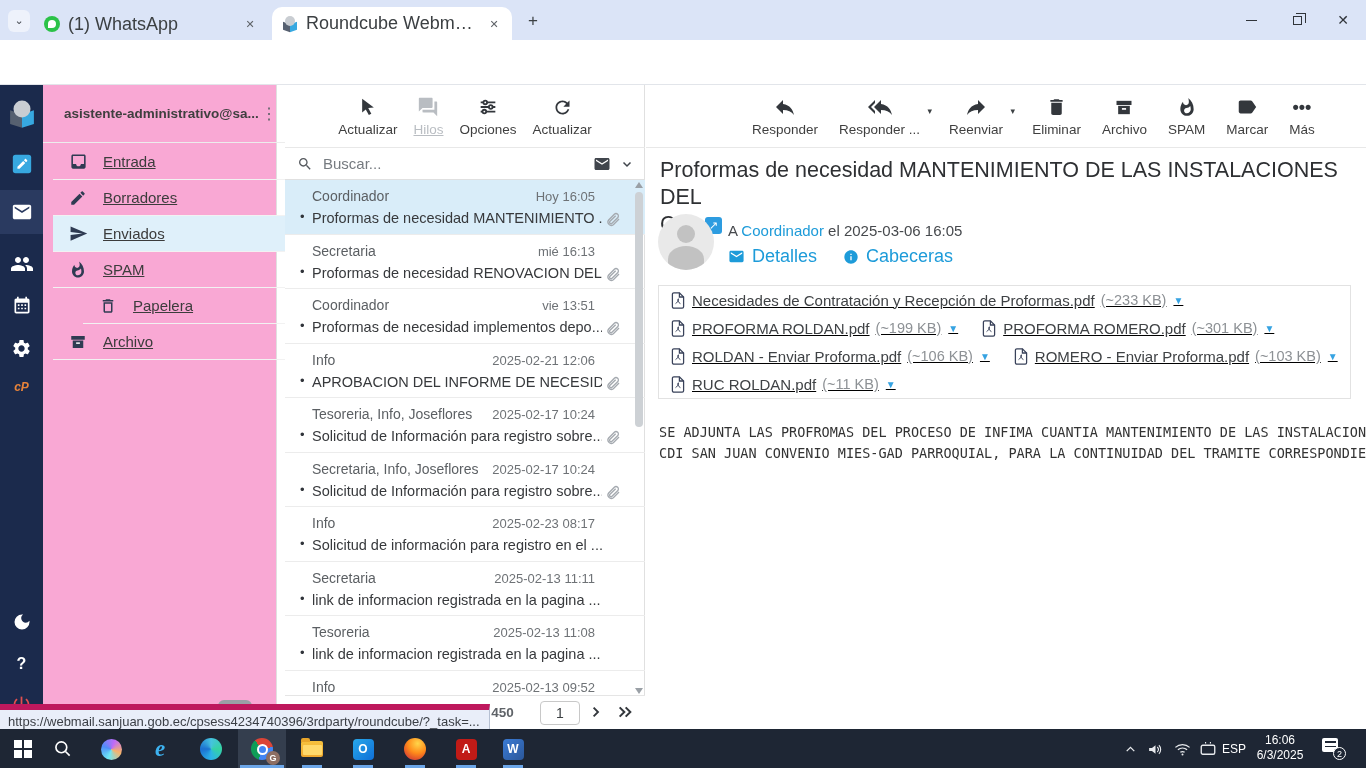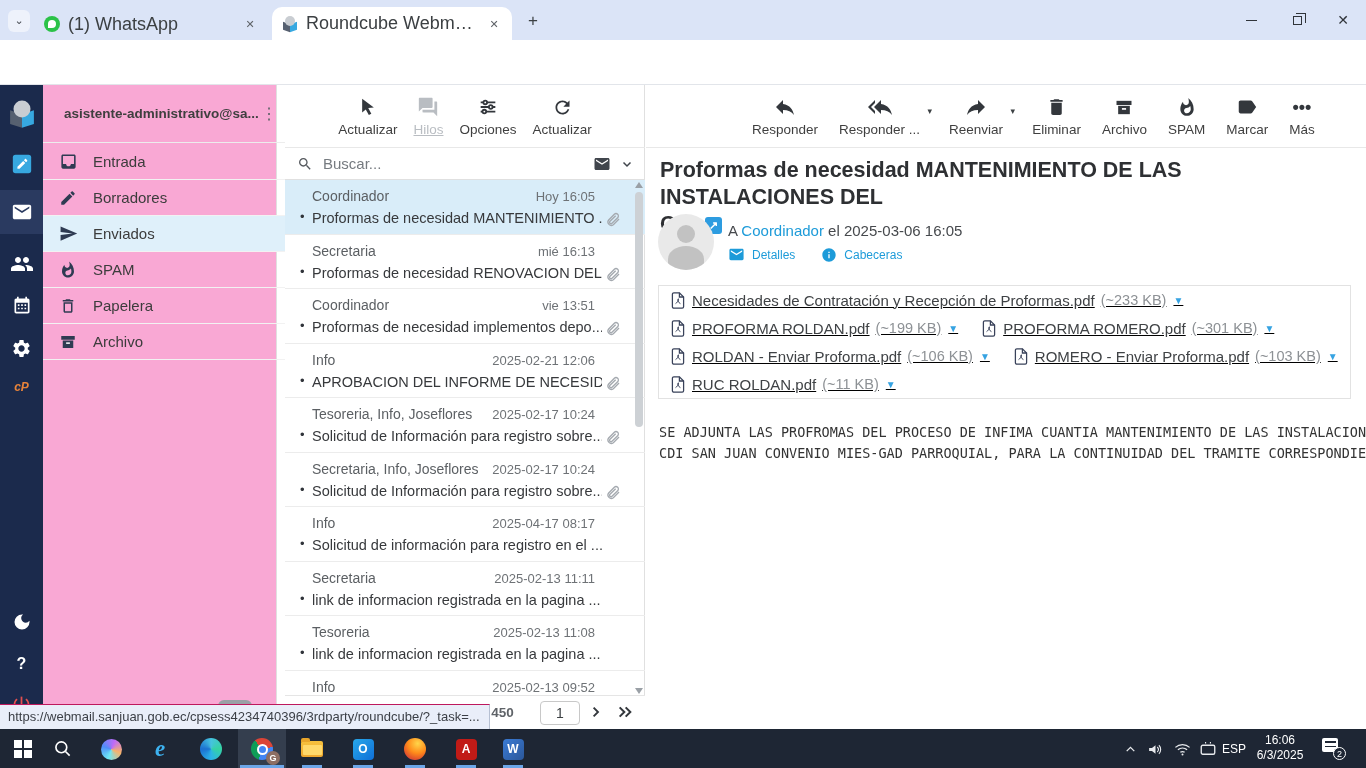--- a/index.html
+++ b/index.html
@@ -45,21 +45,21 @@
   .rail { position:absolute; left:0; top:0; width:43px; height:644px; background:#1b2a4c; }
   .rail-btn { position:absolute; left:0; width:43px; height:42px; display:flex; align-items:center; justify-content:center; color:#f2f5f8; }
   .rail-btn.active { background:#2a3a60; }
   .cp-label { font-size:12px; font-weight:bold; font-style:italic; color:#e8833a; }
   .help-label { font-size:16px; font-weight:bold; color:#fff; }
 
   .folderpane { position:absolute; left:43px; top:0; width:234px; height:644px; background:#f9a8d4; border-right:1px solid #e0e0e0; }
   .account-row { position:absolute; left:0; top:0; width:242px; height:58px; border-bottom:1px solid #ededed; }
   .account-name { position:absolute; left:21px; top:21px; width:200px; font-size:13.5px; font-weight:bold; color:#3f3f3f; white-space:nowrap; overflow:hidden; }
   .account-kebab { position:absolute; right:8px; top:19px; color:#5f6368; font-size:16px; }
-  .folder { position:absolute; left:0; width:242px; height:36px; display:flex; align-items:center; border-bottom:1px solid #f2f2f2; color:#3c3c3c; }
+  .folder { position:absolute; left:10px; width:242px; height:36px; display:flex; align-items:center; border-bottom:1px solid #f2f2f2; color:#3c3c3c;text-decoration:underline; }
   .folder.selected { background:#dff0fa; }
   .folder .fic { width:20px; margin-left:16px; color:#2f3b52; }
   .folder .flabel { margin-left:14px; font-size:15px; }
 
   .listpane { position:absolute; left:285px; top:0; width:360px; height:644px; background:#fff; border-right:1px solid #e0e0e0; }
   .pane-toolbar { position:absolute; left:0; top:0; height:63px; border-bottom:1px solid #e8e8e8; display:flex; align-items:flex-start; }
   .lt { width:360px; justify-content:center; gap:16px; padding-top:9px; }
   .tbtn { position:relative; display:flex; flex-direction:column; align-items:center; color:#40454c; }
   .tbtn .ticon { height:26px; display:flex; align-items:center; }
   .tbtn .tname { font-size:13.5px; margin-top:2px; color:#3f3f3f; white-space:nowrap; }
@@ -81,41 +81,41 @@
   .vscroll .arr-up { position:absolute; top:0; left:1px; width:0; height:0; border-left:4px solid transparent; border-right:4px solid transparent; border-bottom:6px solid #9aa0a6; }
   .vscroll .thumb { position:absolute; top:10px; left:1px; width:8px; height:235px; background:#cdd1d5; border-radius:4px; }
   .vscroll .arr-dn { position:absolute; bottom:0; left:1px; width:0; height:0; border-left:4px solid transparent; border-right:4px solid transparent; border-top:6px solid #9aa0a6; }
   .pagebar { position:absolute; left:0; top:610px; width:360px; height:34px; background:#fff; border-top:1px solid #e5e5e5; z-index:5; }
   .range { position:absolute; left:168px; top:9px; font-size:13.5px; font-weight:bold; color:#5f6368; }
   .pagebox { position:absolute; left:255px; top:5px; width:40px; height:24px; border:1px solid #c8c8c8; border-radius:4px; text-align:center; line-height:22px; font-size:14px; color:#3c4043; background:#fff; }
   .pgbtn { position:absolute; top:8px; color:#33373c; }
 
   .mailpane { position:absolute; left:646px; top:0; width:720px; height:644px; background:#fff; }
   .mt { left:0; width:720px; padding-left:106px; padding-top:9px; gap:21px; }
-  .subject { position:absolute; left:14px; top:72px; width:700px; font-size:21.5px; font-weight:bold; color:#2e3033; line-height:27px; }
+  .subject { position:absolute; left:14px; top:72px; width:700px; font-size:21.5px; font-weight:normal; color:#2e3033; line-height:27px; }
   .extlink { display:inline-block; width:17px; height:17px; background:#2d9ce0; border-radius:3px; color:#fff; font-size:11px; text-align:center; line-height:17px; vertical-align:2px; margin-left:8px; }
   .mavatar { position:absolute; left:12px; top:129px; width:56px; height:56px; border-radius:50%; background:#e9e9e9; overflow:hidden; }
   .mavatar .head { position:absolute; left:19px; top:11px; width:18px; height:18px; border-radius:50%; background:#c2c2c2; }
   .mavatar .body { position:absolute; left:10px; top:32px; width:36px; height:26px; border-radius:50% 50% 0 0; background:#c2c2c2; }
   .metaline1 { position:absolute; left:82px; top:137px; font-size:15px; color:#46494d; }
   .link { color:#1d9bd9; }
-  .metaline2 { position:absolute; left:82px; top:161px; font-size:12px; color:#1d9bd9; display:flex; align-items:center; gap:7px; }
+  .metaline2 { position:absolute; left:82px; top:161px; font-size:18px; color:#1d9bd9; display:flex; align-items:center; gap:7px; }
   .metaline2 .gap { width:12px; }
   .attachbox { position:absolute; left:12px; top:200px; width:693px; height:114px; border:1px solid #e2e2e2; }
   .arow { display:flex; align-items:center; height:28px; padding-left:12px; gap:24px;text-decoration:underline; }
   .aitem { display:flex; align-items:center; white-space:nowrap; }
   .aitem .pdfic { color:#39425a; margin-right:7px; }
   .aname { font-size:15px; color:#3f4245; }
   .asize { font-size:14.5px; color:#8d9195; margin-left:6px; }
   .acaret { font-size:10px; color:#36a3e2; margin-left:7px; }
   .mailbody { position:absolute; left:13px; top:337px; font-family:"DejaVu Sans Mono", monospace; font-size:13.5px; color:#333; line-height:21px; white-space:nowrap; }
 
   
   .splitter-pill { position:absolute; left:218px; top:700px; width:34px; height:12px; border-radius:6px; background:#9aa0a6; z-index:40; }
-  .status-tip { position:absolute; left:0; top:704px; width:490px; height:25px; background:#e9eef9; border-top:1px solid #be185d; border-right:1px solid #b6c0d2; z-index:50; font-size:13px; color:#3b3f46; line-height:24px; padding-left:8px; white-space:nowrap; overflow:hidden; }
+  .status-tip { position:absolute; left:0; top:704px; width:490px; height:25px; background:#e9eef9; border-top:6px solid #be185d; border-right:1px solid #b6c0d2; z-index:50; font-size:13px; color:#3b3f46; line-height:24px; padding-left:8px; white-space:nowrap; overflow:hidden; }
 
   
   .taskbar { position:absolute; left:0; top:729px; width:1366px; height:39px; background:#1e2634; z-index:60; }
   .tb-ic { position:absolute; top:8px; width:24px; height:24px; display:flex; align-items:center; justify-content:center; }
   .chrome-cell { position:absolute; left:238px; top:0; width:48px; height:39px; background:#343e4e; }
   .underline { position:absolute; bottom:0; height:3px; background:#6ca6e8; }
   .win-grid { display:grid; grid-template-columns:8px 8px; grid-template-rows:8px 8px; gap:1.5px; }
   .win-grid i { background:#fff; }
   .circle-ic { border-radius:50%; }
   .copilot { width:21px; height:21px; background:conic-gradient(from 200deg,#6ee7f5,#4f8df7,#c06af9,#f7b26a,#6ee7f5); }
@@ -298,21 +298,21 @@
               <path d="M3 17.25V21h3.75L17.81 9.94l-3.75-3.75L3 17.25zM20.71 7.04c.39-.39.39-1.02 0-1.41l-2.34-2.34c-.39-.39-1.02-.39-1.41 0l-1.83 1.83 3.75 3.75 1.83-1.83z"></path>
             </svg></span>
         <span class="flabel">Borradores</span>
       </div>
       <div class="folder" style="top:167px;">
         <span class="fic ic"><svg width="18" height="18" viewBox="0 0 24 24" fill="currentColor">
               <path d="M13.5.67s.74 2.65.74 4.8c0 2.06-1.35 3.73-3.41 3.73-2.07 0-3.63-1.67-3.63-3.73l.03-.36C5.21 7.51 4 10.62 4 14c0 4.42 3.58 8 8 8s8-3.58 8-8C20 8.61 17.41 3.8 13.5.67zM11.71 19c-1.78 0-3.22-1.4-3.22-3.14 0-1.62 1.05-2.76 2.81-3.12 1.77-.36 3.6-1.21 4.62-2.58.39 1.29.59 2.65.59 4.04 0 2.65-2.15 4.8-4.8 4.8z"></path>
             </svg></span>
         <span class="flabel">SPAM</span>
       </div>
-      <div class="folder" style="top:203px;">
+      <div class="folder" style="top:203px;margin-left:30px;">
         <span class="fic ic"><svg width="18" height="18" viewBox="0 0 24 24" fill="currentColor">
               <path d="M6 19c0 1.1.9 2 2 2h8c1.1 0 2-.9 2-2V7H6v12zM8 9h8v10H8V9zm7.5-5-1-1h-5l-1 1H5v2h14V4h-3.5z"></path>
             </svg></span>
         <span class="flabel">Papelera</span>
       </div>
       <div class="folder" style="top:239px;">
         <span class="fic ic"><svg width="18" height="18" viewBox="0 0 24 24" fill="currentColor">
               <path d="M3 4h18v5H3z"></path>
               <path d="M5 10h14v10H5z"></path>
               <rect x="9.5" y="12.5" width="5" height="2" fill="#fcfcfd"></rect>
@@ -423,21 +423,21 @@
           <span class="mfrom">Secretaria, Info, Joseflores</span>
             <span class="mdate">2025-02-17 10:24</span>
           <span class="mbullet">•</span>
             <span class="msubj">Solicitud de Información para registro sobre...</span>
           <span class="mclip ic"><svg width="16" height="16" viewBox="0 0 24 24" fill="none" stroke="currentColor" stroke-width="2">
                 <path d="M21 12l-8.5 8.5a5 5 0 0 1-7-7L14 5a3.5 3.5 0 0 1 5 5l-8.5 8.5a2 2 0 0 1-3-3L16 7"></path>
               </svg></span>
         </div>
         <div class="mrow">
           <span class="mfrom">Info</span>
-            <span class="mdate">2025-04-17 08:17</span>
+            <span class="mdate">2025-02-23 08:17</span>
           <span class="mbullet">•</span>
             <span class="msubj">Solicitud de información para registro en el ...</span>
         </div>
         <div class="mrow">
           <span class="mfrom">Secretaria</span>
             <span class="mdate">2025-02-13 11:11</span>
           <span class="mbullet">•</span>
             <span class="msubj">link de informacion registrada en la pagina ...</span>
         </div>
         <div class="mrow">

